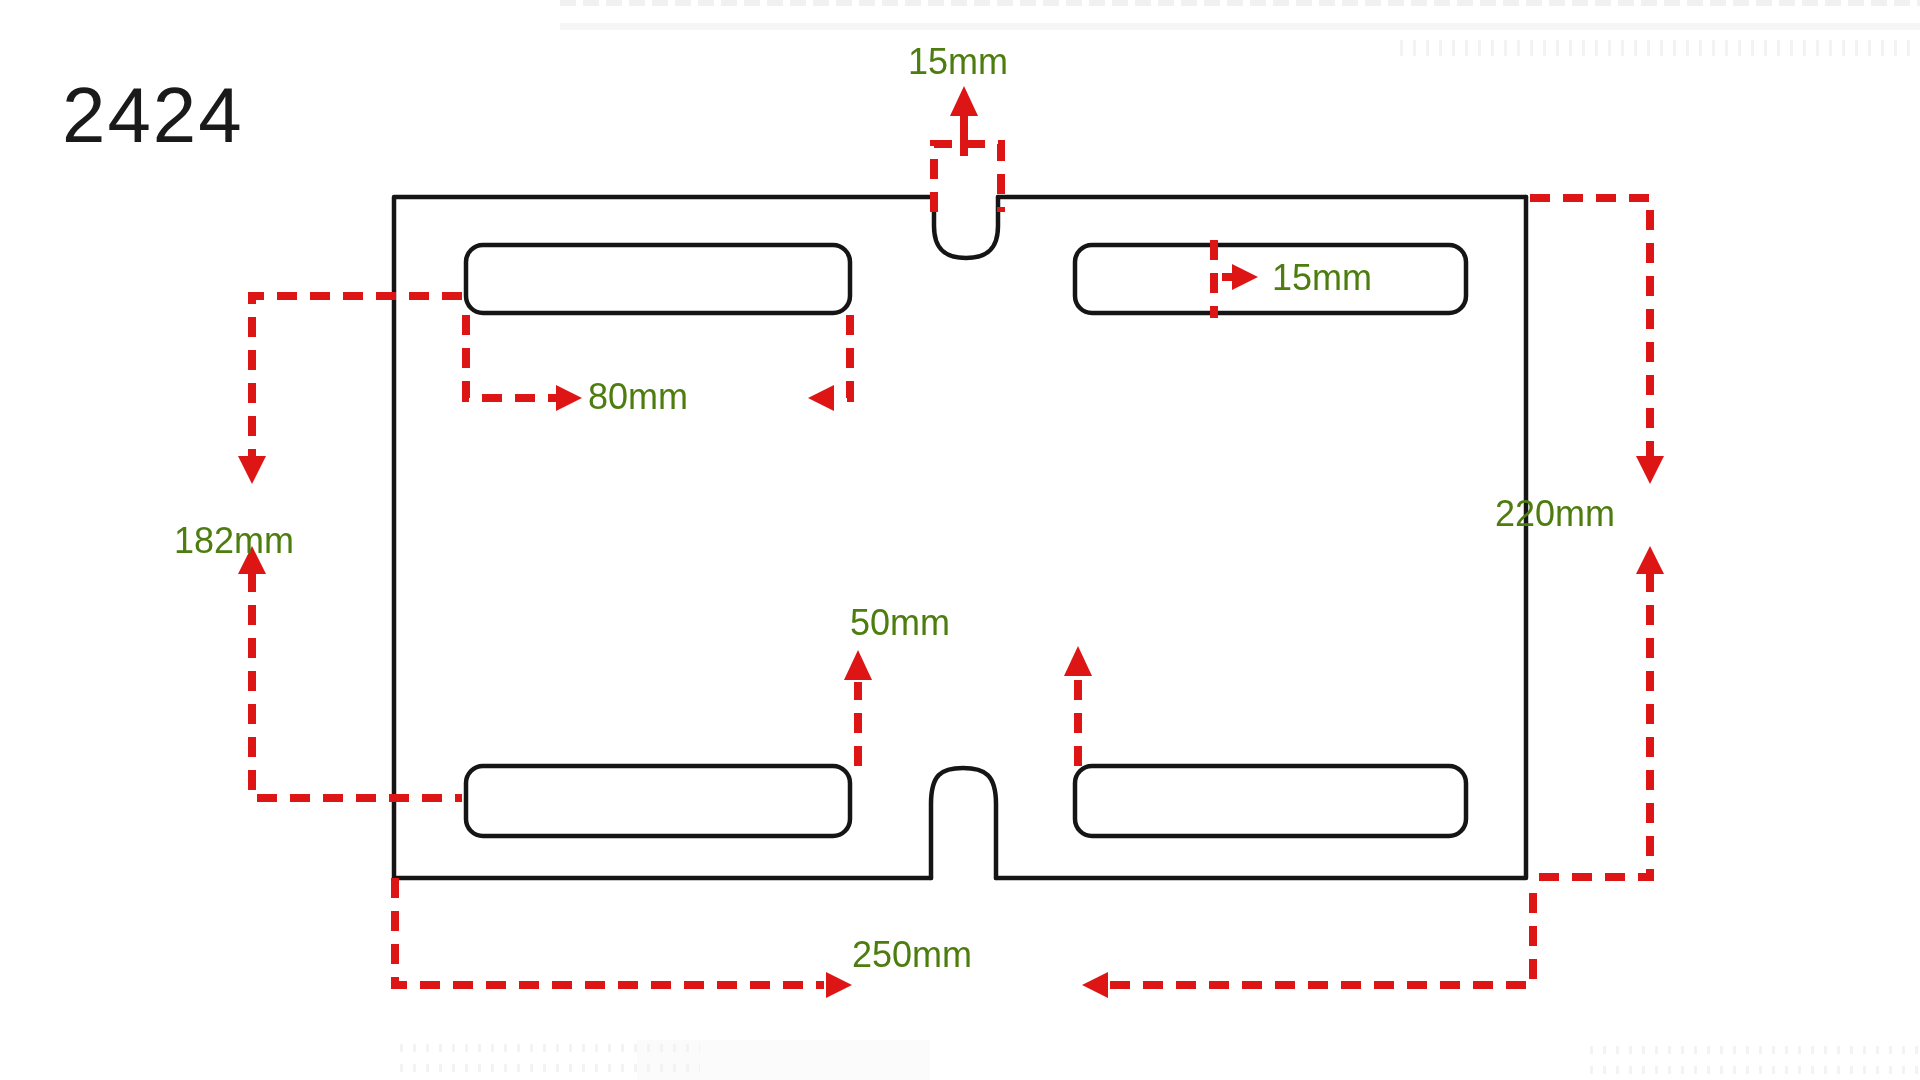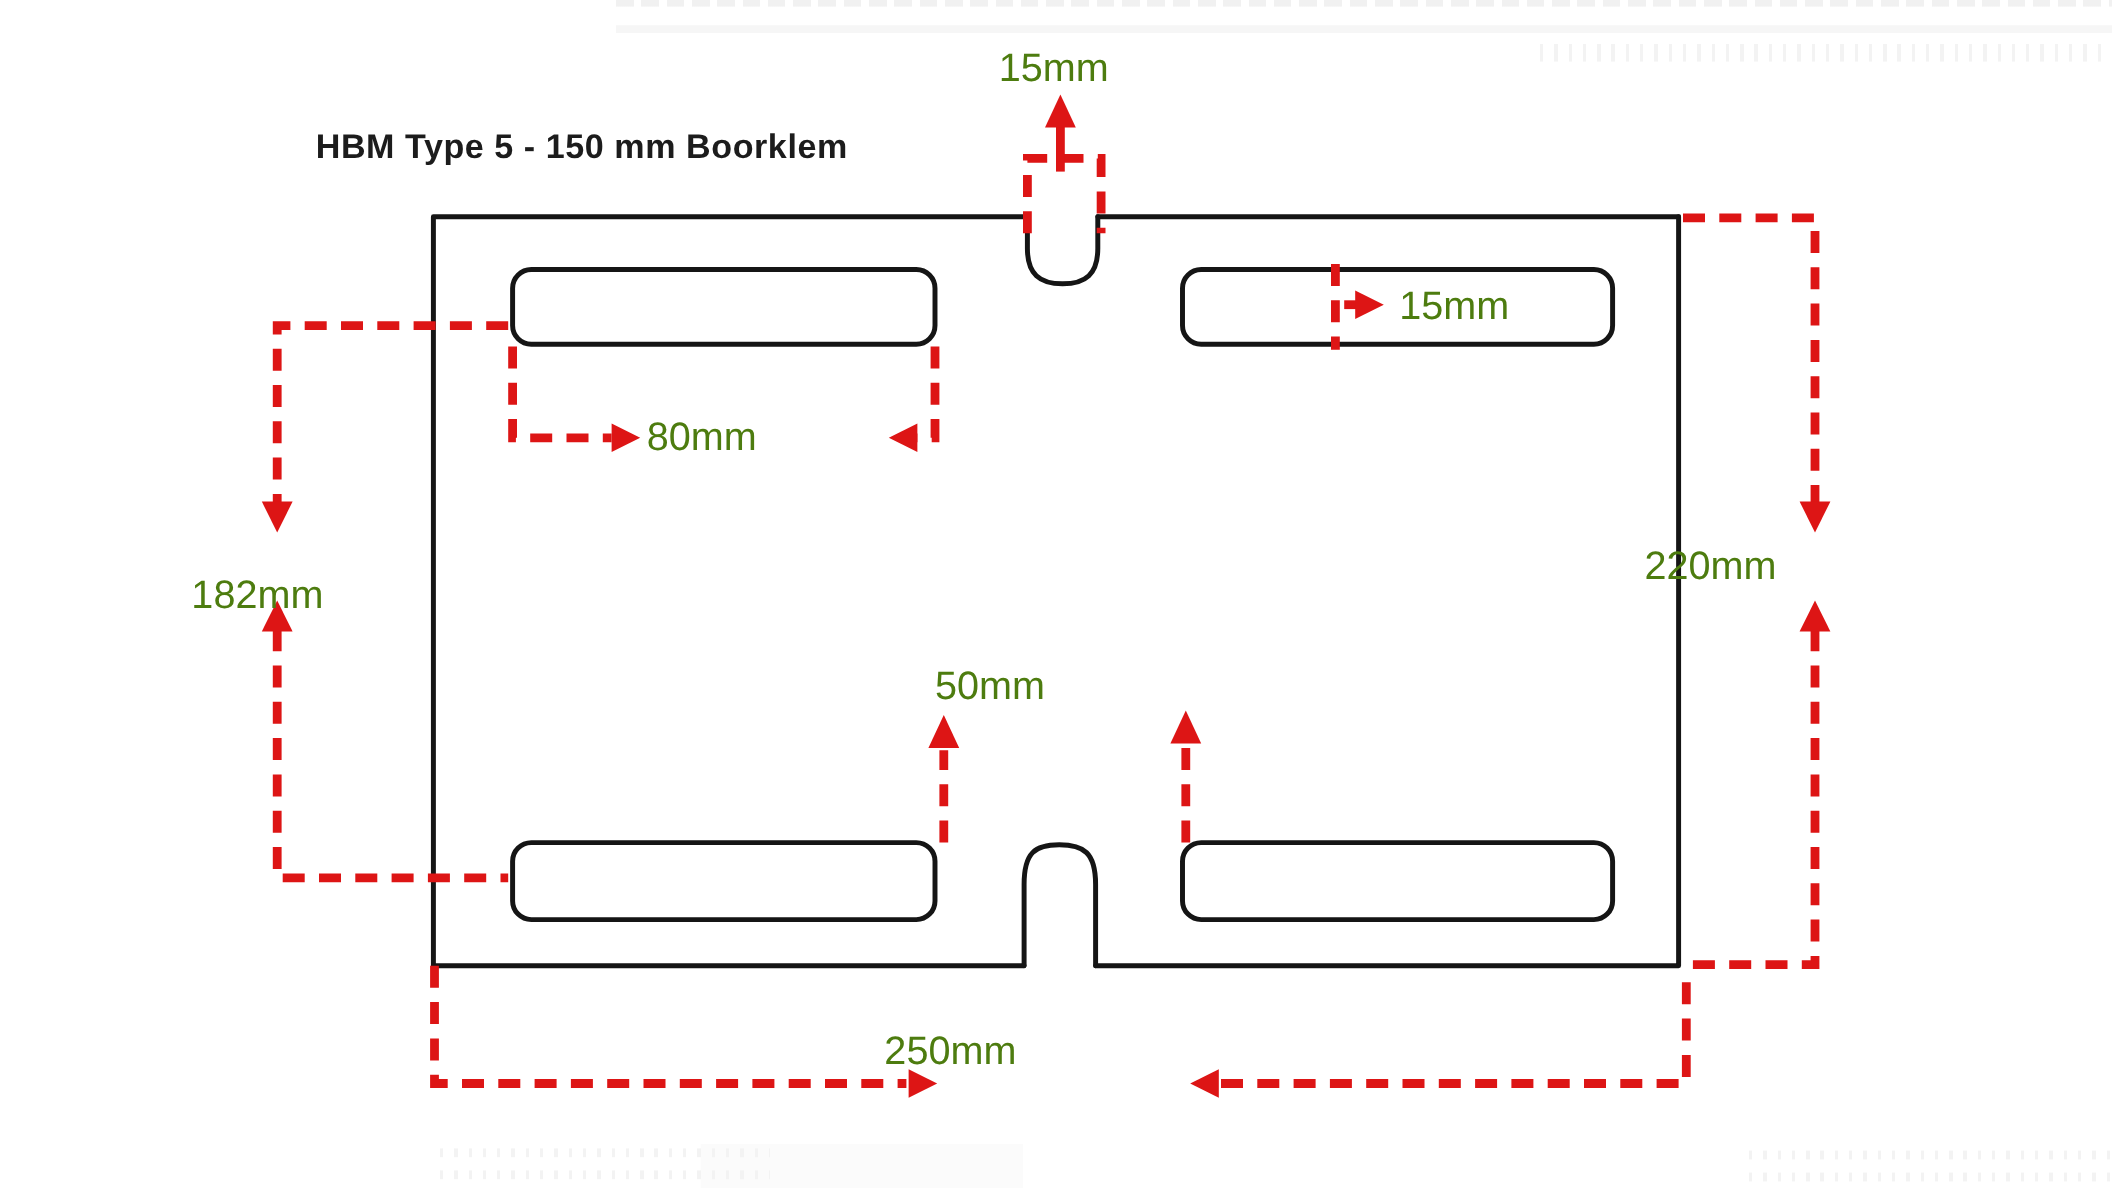--- a/index.html
+++ b/index.html
@@ -76,23 +76,23 @@
       <polygon points="252,546 238,574 266,574"></polygon>
       <polygon points="1650,484 1636,456 1664,456"></polygon>
       <polygon points="1650,546 1636,574 1664,574"></polygon>
       <polygon points="858,650 844,680 872,680"></polygon>
       <polygon points="1078,646 1064,676 1092,676"></polygon>
       <polygon points="852,985 826,972 826,998"></polygon>
       <polygon points="1082,985 1108,972 1108,998"></polygon>
     </g>
   </svg>
 
-  <div class="title">HBM Type 5 - 150 mm Boorklem</div>
+  <div class="part-number">2424</div>
 
   <div class="lbl" style="left:958px;top:62px">15mm</div>
   <div class="lbl lbl-left" style="left:1272px;top:278px">15mm</div>
   <div class="lbl" style="left:638px;top:397px">80mm</div>
   <div class="lbl" style="left:234px;top:541px">182mm</div>
   <div class="lbl" style="left:1555px;top:514px">220mm</div>
   <div class="lbl" style="left:900px;top:623px">50mm</div>
-  <div class="lbl" style="left:864px;top:955px">250mm</div>
+  <div class="lbl" style="left:912px;top:955px">250mm</div>
 
 </div>
 
 </body></html>

